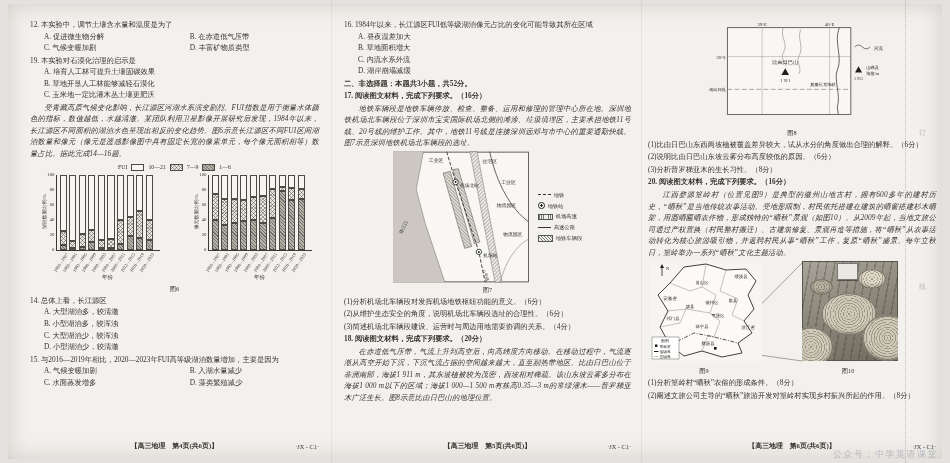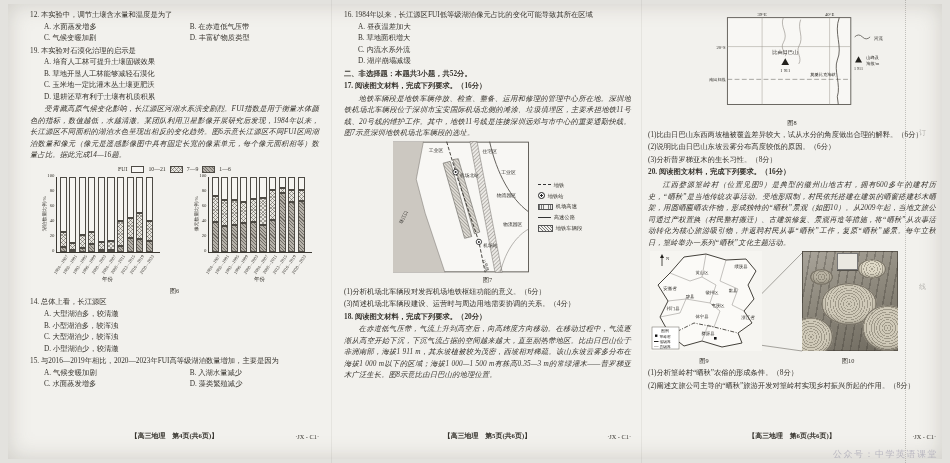--- a/index.html
+++ b/index.html
@@ -1,21 +1,21 @@
 <!DOCTYPE html>
 <html><head>
 <meta charset="utf-8">
 <style>
   html,body{margin:0;padding:0;}
   .sheet{position:relative;width:950px;height:463px;background:#e3e2de;overflow:hidden;
          font-family:"Liberation Serif","DejaVu Serif",serif;color:#36332d;}
   .page{position:absolute;left:8px;top:4px;width:934px;height:455px;background:#f2f1ed;
         box-shadow:inset 0 0 22px rgba(115,110,100,.28);}
   .crease{position:absolute;top:0;height:100%;width:1px;background:rgba(100,95,88,.09);}
-  .col{position:absolute;top:8px;height:440px;font-size:7.3px;line-height:1.58;}
+  .col{position:absolute;top:18px;height:440px;font-size:7.3px;line-height:1.58;}
   .c1{left:30px;width:289px}.c2{left:344px;width:287px}.c3{left:648px;width:288px}
   .stem{margin-top:1px;}
   .opts2{display:grid;grid-template-columns:53% 47%;padding-left:14px;}
   .opts1{padding-left:14px;}
   .opt{display:block;}
   .passage{font-style:italic;text-indent:2em;text-align:justify;margin-top:1px;letter-spacing:.15px;}
   .sec{font-weight:bold;margin-top:1px;}
   .qhead{font-weight:bold;margin-top:1px;}
   .qsub{margin-top:1px;}
   .footer{position:absolute;bottom:6px;width:100%;text-align:center;font-size:6.9px;font-weight:bold;}
@@ -83,31 +83,30 @@
 <body>
 
 <div class="sheet">
   <div class="page"></div>
   <div class="crease" style="left:331px"></div>
   <div class="crease" style="left:641px"></div>
 
   <div class="col c1">
     <div class="stem">12. 本实验中，调节土壤含水量和温度是为了</div>
     <div class="opts2">
-      <span class="opt">A. 水面蒸发增多</span>
+      <span class="opt">A. 促进微生物分解</span>
       <span class="opt">B. 在赤道低气压带</span>
       <span class="opt">C. 气候变暖加剧</span>
       <span class="opt">D. 丰富矿物质类型</span>
     </div>
     <div class="stem">19. 本实验对石漠化治理的启示是</div>
     <div class="opts1">
       <span class="opt">A. 培育人工林可提升土壤固碳效果</span>
       <span class="opt">B. 草地开垦人工林能够减轻石漠化</span>
       <span class="opt">C. 玉米地一定比灌木丛土壤更肥沃</span>
-      <span class="opt">D. 退耕还草有利于土壤有机质积累</span>
     </div>
     <div class="passage">受青藏高原气候变化影响，长江源区河湖水系演变剧烈。FUI指数是用于衡量水体颜色的指标，数值越低，水越清澈。某团队利用卫星影像开展研究后发现，1984年以来，长江源区不同面积的湖泊水色呈现出相反的变化趋势。图6示意长江源区不同FUI区间湖泊数量和像元（像元是遥感影像图中具有固定长宽的像素单元，每个像元面积相等）数量占比。据此完成14—16题。</div>
 
     <div class="figblock">
       <div class="chart-legend">
         <span>FUI</span>
         <span class="sw sw1"></span>
         <span>10—21</span>
         <span class="sw sw2"></span>
         <span>7—9</span>
@@ -397,20 +396,21 @@
           </div>
         <div class="mlrow">
             <span class="lg-depot"></span>
             <span>地铁车辆段</span>
           </div>
       </div>
     </div>
     <div class="figcap">图7</div>
 
     <div class="qsub">(1)分析机场北车辆段对发挥机场地铁枢纽功能的意义。（6分）</div>
+    <div class="qsub">(2)从维护生态安全的角度，说明机场北车辆段选址的合理性。（6分）</div>
     <div class="qsub">(3)简述机场北车辆段建设、运营时与周边用地需要协调的关系。（4分）</div>
     <div class="qhead">18. 阅读图文材料，完成下列要求。（20分）</div>
     <div class="passage">在赤道低气压带，气流上升到高空后，向高纬度方向移动。在移动过程中，气流逐渐从高空开始下沉，下沉气流占据的空间越来越大，直至副热带地区。比由日巴山位于非洲南部，海拔1 911 m，其东坡植被较为茂密，西坡相对稀疏。该山东坡云雾多分布在海拔1 000 m以下的区域；海拔1 000—1 500 m有株高0.35—3 m的常绿灌木——普罗梯亚木广泛生长。图8示意比由日巴山的地理位置。</div>
     <div class="footer">
       <span>【高三地理　第5页(共6页)】</span>
       <span class="code">·JX - C1·</span>
     </div>
   </div>
 
   <div class="col c3">

